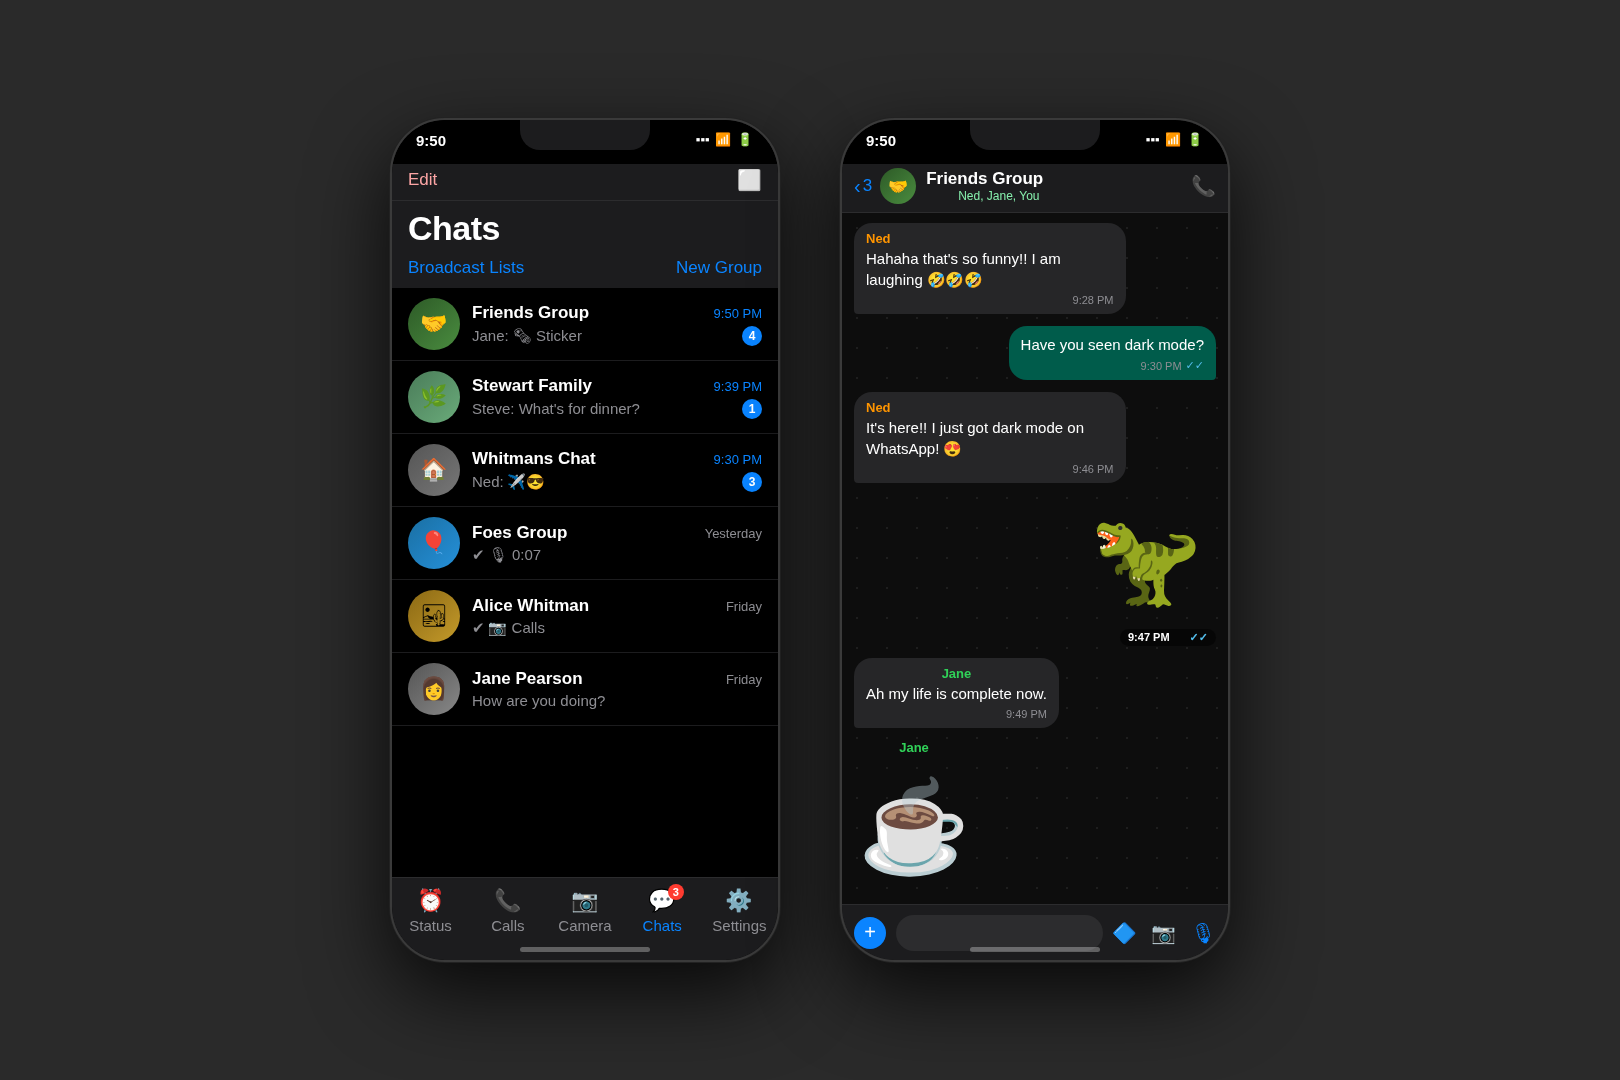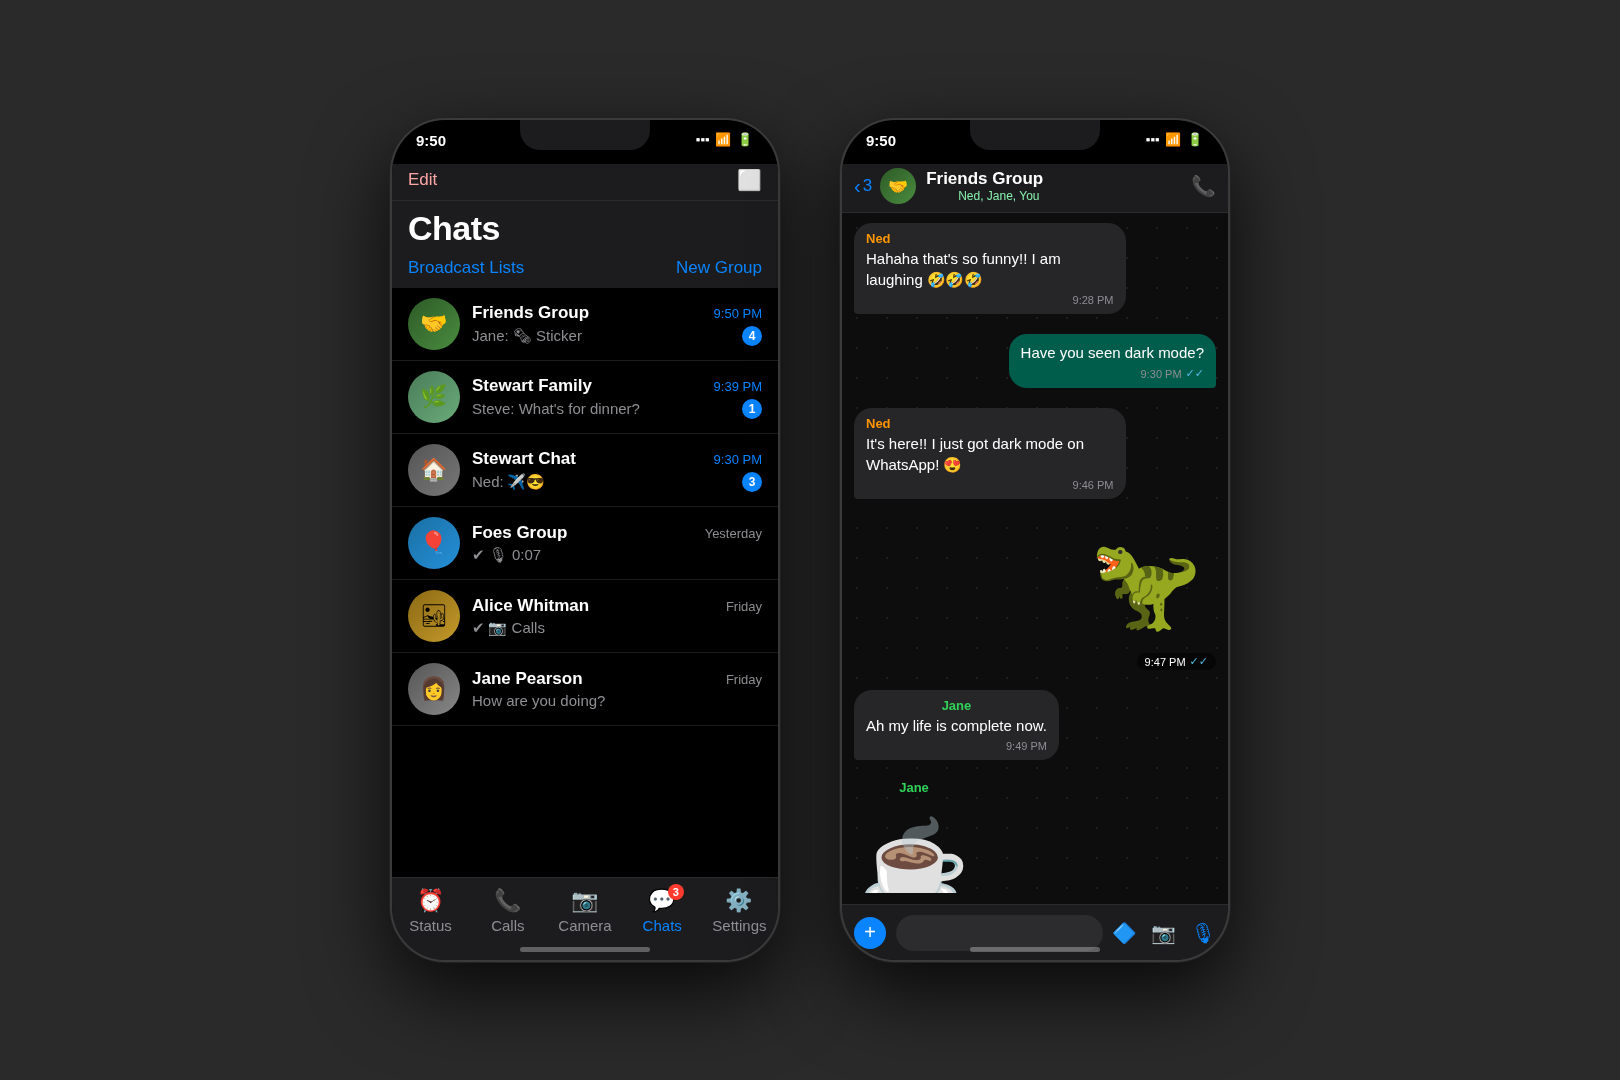--- a/index.html
+++ b/index.html
@@ -329,21 +329,21 @@
     .chat-bg-pattern {
       position: absolute;
       top: 0; left: 0; right: 0; bottom: 0;
       opacity: 0.07;
       background-image: radial-gradient(circle, #ffffff 1px, transparent 1px);
       background-size: 30px 30px;
     }
 
     .msg-wrapper {
       display: flex;
-      margin-bottom: 20px;
+      margin-bottom: 12px;
       position: relative;
       z-index: 1;
     }
 
     .msg-wrapper.incoming { justify-content: flex-start; }
     .msg-wrapper.outgoing { justify-content: flex-end; }
 
     .msg-bubble {
       max-width: 75%;
       padding: 8px 12px;
@@ -397,23 +397,24 @@
       max-width: 160px;
       background: transparent !important;
       padding: 0 !important;
     }
 
     .sticker-time-bubble {
       background: rgba(0,0,0,0.5);
       border-radius: 10px;
       padding: 2px 8px;
       display: inline-flex;
-      align-items: flex-end;
-      gap: 4px;
+      align-items: flex-start;
+      gap: 20px;
       margin-top: 4px;
+      font-weight: bold;
     }
 
     
     .chat-input-bar {
       position: absolute;
       bottom: 0;
       left: 0; right: 0;
       height: 56px;
       background: #1c1c1e;
       border-top: 1px solid #2c2c2e;
@@ -546,21 +547,21 @@
               <span class="chat-preview-text">Steve: What's for dinner?</span>
               <span class="badge">1</span>
             </div>
           </div>
         </div>
 
         <div class="chat-item">
           <div class="avatar avatar-whitmans">🏠</div>
           <div class="chat-content">
             <div class="chat-header">
-              <span class="chat-name">Stewart Chat</span>
+              <span class="chat-name">Whitmans Chat</span>
               <span class="chat-time">9:30 PM</span>
             </div>
             <div class="chat-preview">
               <span class="chat-preview-text">Ned: ✈️😎</span>
               <span class="badge">3</span>
             </div>
           </div>
         </div>
 
         <div class="chat-item">

